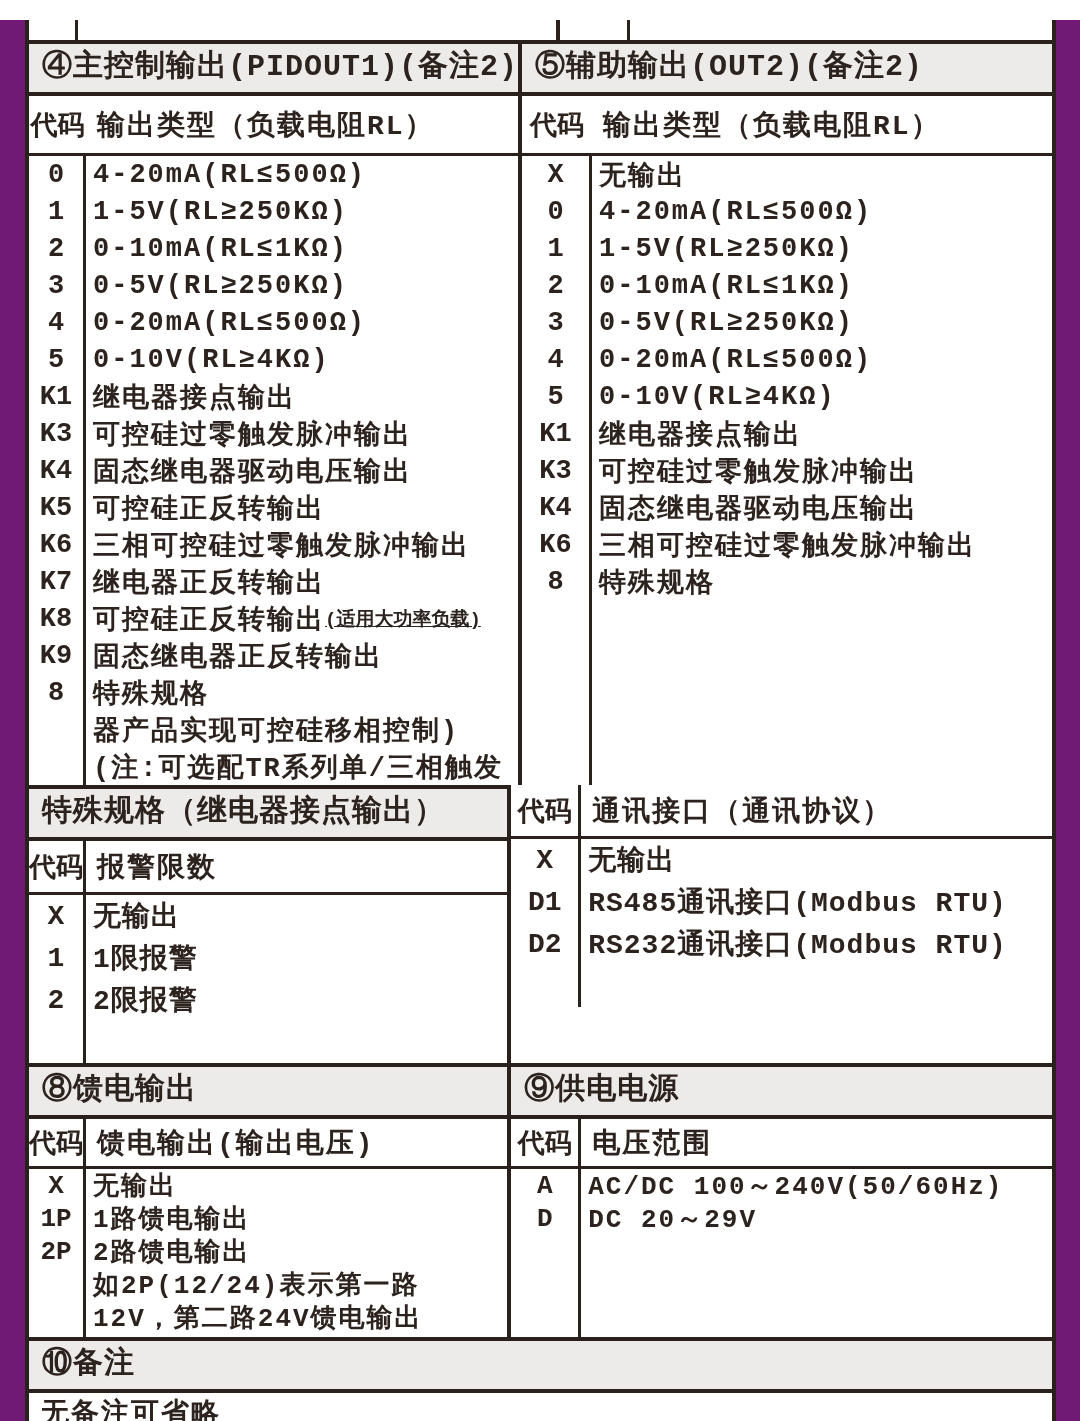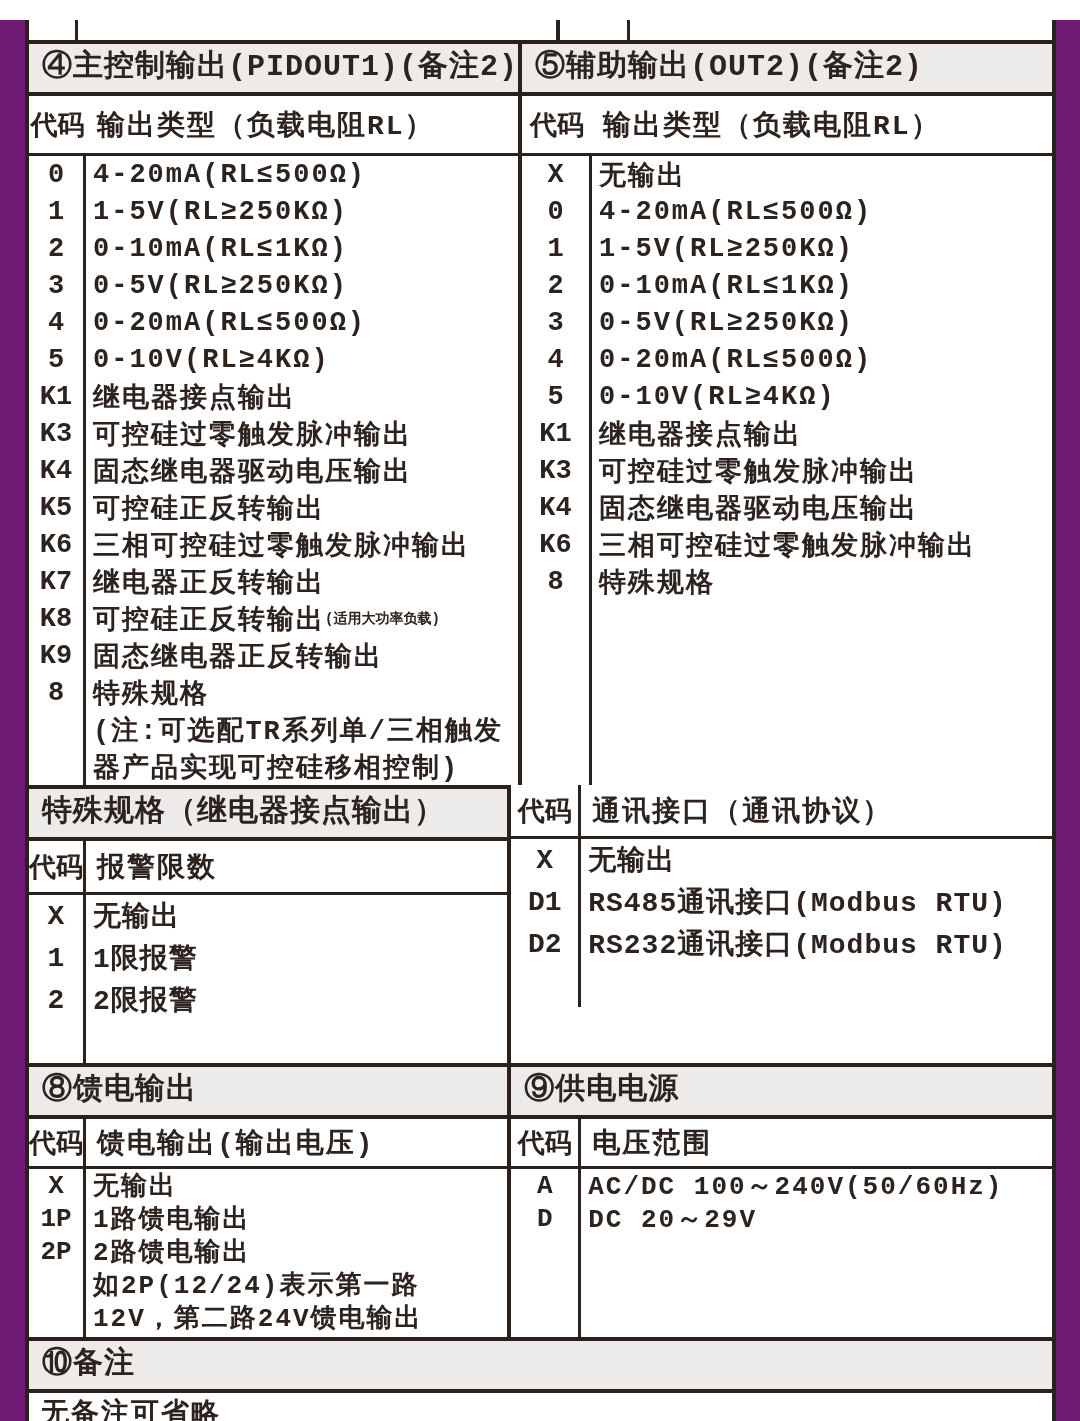--- a/index.html
+++ b/index.html
@@ -53,21 +53,21 @@
 
   .row { display:flex; align-items:center; }
   .b45 .row { height:37px; font-size:27px; }
   .b67 .row { height:42px; font-size:28px; }
   .b89 .row { height:33px; font-size:26px; }
   .row .code { flex:none; text-align:center; }
   .sec-left  .row .code { width:57px; padding-right:3px; }
   .sec-right .row .code { width:70px; padding-right:3px; }
   .row .desc { padding-left:7px; letter-spacing:2px; }
   .b67 .row .desc { letter-spacing:1px; }
-  .row .desc-small { font-size:14px; letter-spacing:0; }
+  .row .desc-small { font-size:19px; letter-spacing:0;text-decoration:underline; }
 
   .remark-body { height:28px; line-height:44px; padding-left:12px; font-size:28px; letter-spacing:2px; }
 </style>
 </head>
 <body>
 
 <div class="page">
   <div class="table">
 
     <div class="sliver">
@@ -141,25 +141,25 @@
           <div class="row">
               <span class="code">K9</span>
               <span class="desc">固态继电器正反转输出</span>
             </div>
           <div class="row">
               <span class="code">8</span>
               <span class="desc">特殊规格</span>
             </div>
           <div class="row">
               <span class="code"></span>
+              <span class="desc">器产品实现可控硅移相控制)</span>
+            </div>
+          <div class="row">
+              <span class="code"></span>
               <span class="desc">(注:可选配TR系列单/三相触发</span>
-            </div>
-          <div class="row">
-              <span class="code"></span>
-              <span class="desc">器产品实现可控硅移相控制)</span>
             </div>
         </div>
       </section>
 
       <section class="sec-right">
         <div class="band">⑤辅助输出(OUT2)(备注2)</div>
         <div class="colhead ch45">
           <span class="chcode">代码</span>
           <span class="chdesc">输出类型（负载电阻RL）</span>
         </div>

